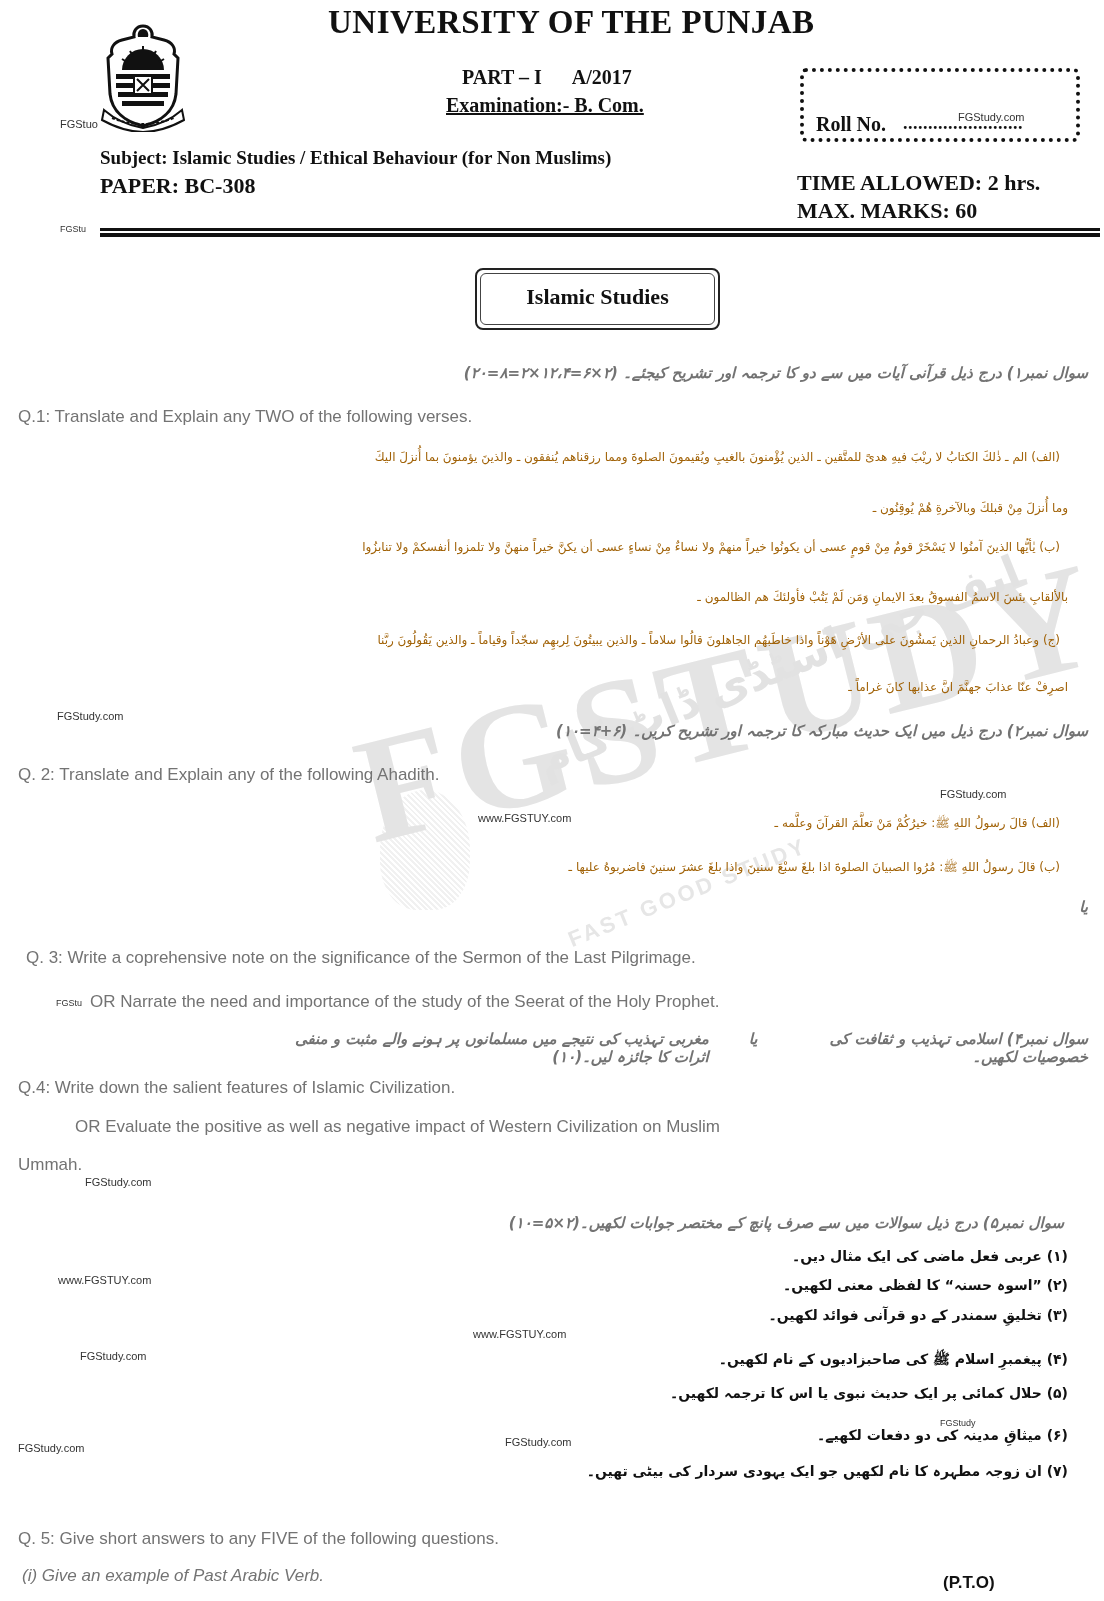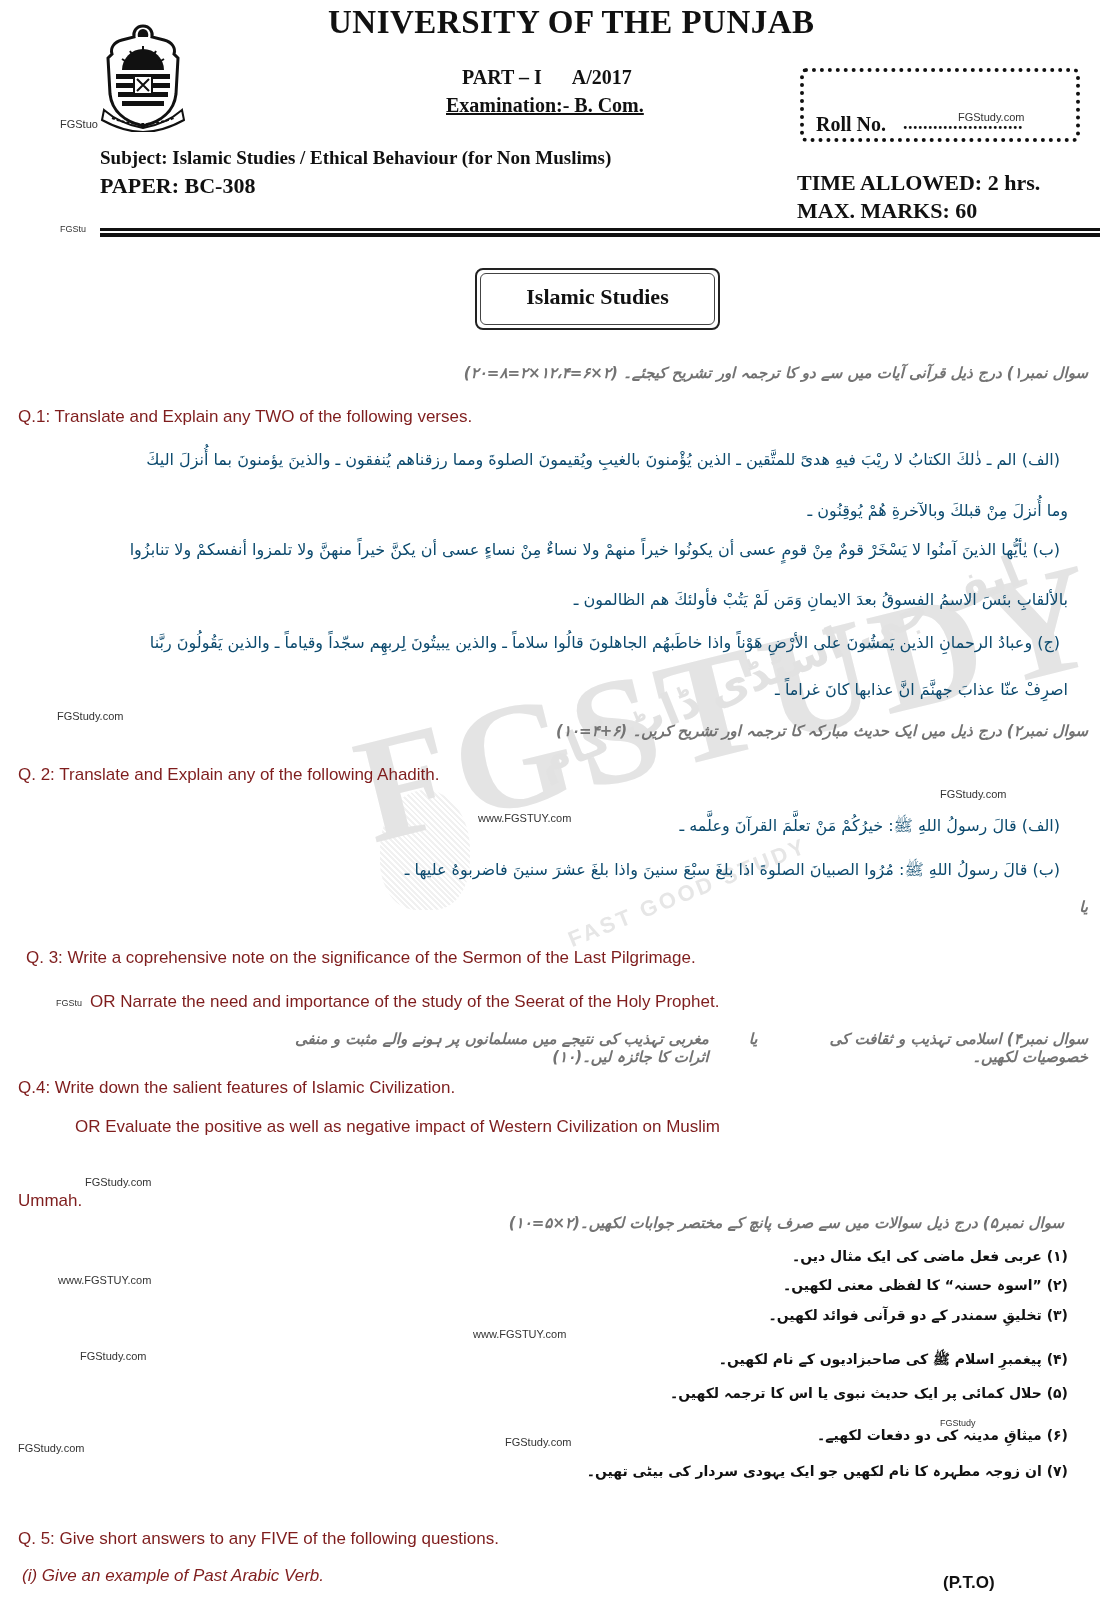--- a/index.html
+++ b/index.html
@@ -30,23 +30,23 @@
   
   #rule { left:100px; top:228px; width:1000px; height:13px; }
   #rule div { height:3px; background:#111; margin-bottom:2px; }
   #rule div:nth-child(2){ height:4px; }
 
   
   #section-box { left:475px; top:268px; width:245px; height:62px; border:2px solid #222; border-radius:8px; box-sizing:border-box; }
   #section-box-inner { left:480px; top:273px; width:235px; height:52px; border:1px solid #444; border-radius:6px; box-sizing:border-box; }
   #section-title { left:475px; top:284px; width:245px; text-align:center; font-size:22px; }
 
-  .q-en { font-family:"Liberation Sans", sans-serif; font-size:17px; color:#7f1d1d; }
+  .q-en { font-family:"Liberation Sans", sans-serif; font-size:17px; color:#737373; }
   .ur-head { font-size:15px; font-weight:bold; font-style:italic; color:#737373; }
-  .ar-line { font-size:16px; color:#0c4a6e; }
+  .ar-line { font-size:12px; color:#a16207; }
   .ur-item { font-size:14px; font-weight:bold; color:#111; }
 
   
   #wm-big { left:340px; top:710px; font-family:"Liberation Serif", serif; font-size:150px; color:#e4e4e4; transform:rotate(-14deg); transform-origin:left top; letter-spacing:6px; z-index:0; font-weight:bold; }
   #wm-urdu { left:520px; top:640px; font-family:"DejaVu Sans", sans-serif; font-size:44px; color:#e2e2e2; transform:rotate(-22deg); z-index:0; font-weight:bold; direction:rtl; }
   #wm-tag { left:560px; top:880px; font-family:"Liberation Sans", sans-serif; font-size:22px; color:#e6e6e6; transform:rotate(-22deg); z-index:0; font-weight:bold; letter-spacing:3px; }
   #wm-leaf { left:380px; top:790px; width:90px; height:120px; border-radius:50% 50% 40% 40%; background:repeating-linear-gradient(45deg,#f1f1f1 0 2px,#fff 2px 4px); z-index:0; }
   .content { z-index:1; }
   #pto { left:943px; top:1573px; font-family:"Liberation Sans", sans-serif; font-weight:bold; font-size:17px; }
 </style>
@@ -133,21 +133,21 @@
 <div class="abs wm-small content" style="left:56px;top:998px;font-size:9px;">FGStu</div>
 <div class="abs q-en content" style="left:90px;top:992px;">OR Narrate the need and importance of the study of the Seerat of the Holy Prophet.</div>
 
 <div class="abs content" style="right:16px;top:1030px;width:820px;display:flex;flex-direction:row-reverse;gap:40px;">
   <span class="urdu ur-head">سوال نمبر۴) اسلامی تہذیب و ثقافت کی خصوصیات لکھیں۔</span>
   <span class="urdu ur-head">یا</span>
   <span class="urdu ur-head">مغربی تہذیب کی نتیجے میں مسلمانوں پر ہونے والے مثبت و منفی اثرات کا جائزہ لیں۔(۱۰)</span>
 </div>
 <div class="abs q-en content" style="left:18px;top:1078px;">Q.4: Write down the salient features of Islamic Civilization.</div>
 <div class="abs q-en content" style="left:75px;top:1117px;">OR Evaluate the positive as well as negative impact of Western Civilization on Muslim</div>
-<div class="abs q-en content" style="left:18px;top:1155px;margin-top:36px;">Ummah.</div>
+<div class="abs q-en content" style="left:18px;top:1155px;">Ummah.</div>
 
 <div class="abs wm-small content" style="left:85px;top:1176px;">FGStudy.com</div>
 <div class="abs urdu ur-head content" style="right:40px;top:1214px;width:800px;text-align:right;">سوال نمبر۵) درج ذیل سوالات میں سے صرف پانچ کے مختصر جوابات لکھیں۔(۲×۵=۱۰)</div>
 <div class="abs urdu ur-item content" style="right:36px;top:1248px;width:600px;">(۱) عربی فعل ماضی کی ایک مثال دیں۔</div>
 <div class="abs wm-small content" style="left:58px;top:1274px;">www.FGSTUY.com</div>
 <div class="abs urdu ur-item content" style="right:36px;top:1277px;width:600px;">(۲) ”اسوہ حسنہ“ کا لفظی معنی لکھیں۔</div>
 <div class="abs urdu ur-item content" style="right:36px;top:1307px;width:600px;">(۳) تخلیقِ سمندر کے دو قرآنی فوائد لکھیں۔</div>
 <div class="abs wm-small content" style="left:473px;top:1328px;">www.FGSTUY.com</div>
 <div class="abs wm-small content" style="left:80px;top:1350px;">FGStudy.com</div>
 <div class="abs urdu ur-item content" style="right:36px;top:1351px;width:600px;">(۴) پیغمبرِ اسلام ﷺ کی صاحبزادیوں کے نام لکھیں۔</div>

